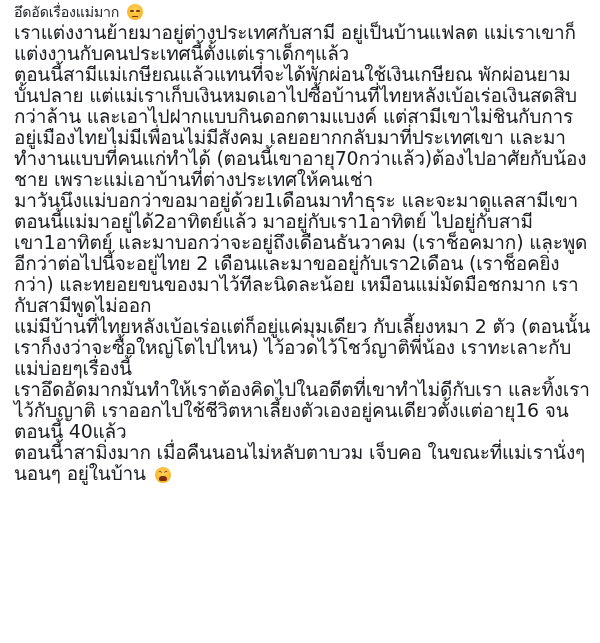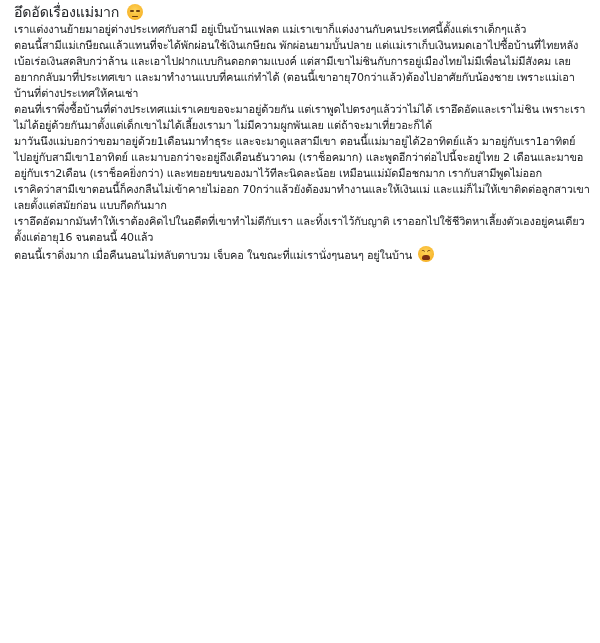--- a/index.html
+++ b/index.html
@@ -13,22 +13,22 @@
       overflow: hidden;
       font-family: "DejaVu Sans", "Liberation Sans", sans-serif;
       color: #1c1e21;
     }
     .post {
       box-sizing: border-box;
       padding: 2px 10px 0 14px;
       width: 600px;
     }
     .line {
-      font-size: 11px;
-      line-height: 16px;
+      font-size: 19px;
+      line-height: 21px;
       letter-spacing: -0.2px;
       margin: 0;
       white-space: normal;
       word-break: break-word;
     }
     .title {
       font-size: 14.2px;
       line-height: 20px;
     }
     .emoji {
@@ -85,19 +85,18 @@
     }
   </style>
 </head>
 <body>
 
 <div class="post">
   <p class="line title"><span>อึดอัดเรื่องแม่มาก</span> <span class="emoji pensive"><span class="mouth"></span></span></p>
 
   <p class="line">เราแต่งงานย้ายมาอยู่ต่างประเทศกับสามี อยู่เป็นบ้านแฟลต แม่เราเขาก็แต่งงานกับคนประเทศนี้ตั้งแต่เราเด็กๆแล้ว</p>
   <p class="line">ตอนนี้สามีแม่เกษียณแล้วแทนที่จะได้พักผ่อนใช้เงินเกษียณ พักผ่อนยามบั้นปลาย แต่แม่เราเก็บเงินหมดเอาไปซื้อบ้านที่ไทยหลังเบ้อเร่อเงินสดสิบกว่าล้าน และเอาไปฝากแบบกินดอกตามแบงค์ แต่สามีเขาไม่ชินกับการอยู่เมืองไทยไม่มีเพื่อนไม่มีสังคม เลยอยากกลับมาที่ประเทศเขา และมาทำงานแบบที่คนแก่ทำได้ (ตอนนี้เขาอายุ70กว่าแล้ว)ต้องไปอาศัยกับน้องชาย เพราะแม่เอาบ้านที่ต่างประเทศให้คนเช่า</p>
-  <p class="line">ตอนที่เราพึ่งซื้อบ้านที่ต่างประเทศแม่เราเคยขอจะมาอยู่ด้วยกัน แต่เราพูดไปตรงๆแล้วว่าไม่ได้ เราอึดอัดและเราไม่ชิน เพราะเราไม่ได้อยู่ด้วยกันมาตั้งแต่เด็กเขาไม่ได้เลี้ยงเรามา ไม่มีความผูกพันเลย แต่ถ้าจะมาเที่ยวอะก็ได้</p>
   <p class="line">มาวันนึงแม่บอกว่าขอมาอยู่ด้วย1เดือนมาทำธุระ และจะมาดูแลสามีเขา ตอนนี้แม่มาอยู่ได้2อาทิตย์แล้ว มาอยู่กับเรา1อาทิตย์ ไปอยู่กับสามีเขา1อาทิตย์ และมาบอกว่าจะอยู่ถึงเดือนธันวาคม (เราช็อคมาก) และพูดอีกว่าต่อไปนี้จะอยู่ไทย 2 เดือนและมาขออยู่กับเรา2เดือน (เราช็อคยิ่งกว่า) และทยอยขนของมาไว้ทีละนิดละน้อย เหมือนแม่มัดมือชกมาก เรากับสามีพูดไม่ออก</p>
-  <p class="line">เราคิดว่าสามีเขาตอนนี้ก็คงกลืนไม่เข้าคายไม่ออก 70กว่าแล้วยังต้องมาทำงานและให้เงินแม่ และแม่ก็ไม่ให้เขาติดต่อลูกสาวเขาเลยตั้งแต่สมัยก่อน แบบกีดกันมาก</p>
+  <p class="line">แม่มีบ้านที่ไทยหลังเบ้อเร่อแต่ก็อยู่แค่มุมเดียว กับเลี้ยงหมา 2 ตัว (ตอนนั้นเราก็งงว่าจะซื้อใหญ่โตไปไหน) ไว้อวดไว้โชว์ญาติพี่น้อง เราทะเลาะกับแม่บ่อยๆเรื่องนี้</p>
   <p class="line">เราอึดอัดมากมันทำให้เราต้องคิดไปในอดีตที่เขาทำไม่ดีกับเรา และทิ้งเราไว้กับญาติ เราออกไปใช้ชีวิตหาเลี้ยงตัวเองอยู่คนเดียวตั้งแต่อายุ16 จนตอนนี้ 40แล้ว</p>
 
-  <p class="line"><span>ตอนนี้เราดิ่งมาก เมื่อคืนนอนไม่หลับตาบวม เจ็บคอ ในขณะที่แม่เรานั่งๆนอนๆ อยู่ในบ้าน</span> <span class="emoji tired"><span class="mouth"></span></span></p>
+  <p class="line"><span>ตอนนี้าสามิ่งมาก เมื่อคืนนอนไม่หลับตาบวม เจ็บคอ ในขณะที่แม่เรานั่งๆนอนๆ อยู่ในบ้าน</span> <span class="emoji tired"><span class="mouth"></span></span></p>
 </div>
 
 </body></html>

